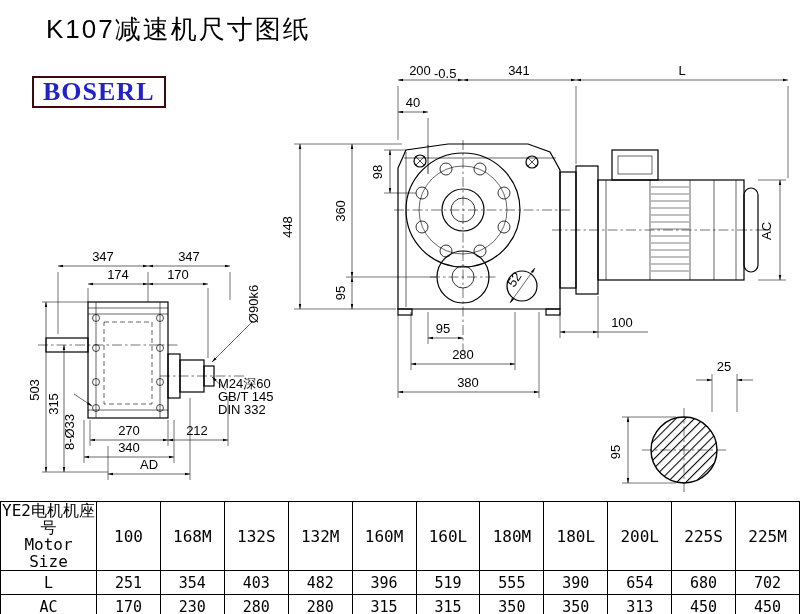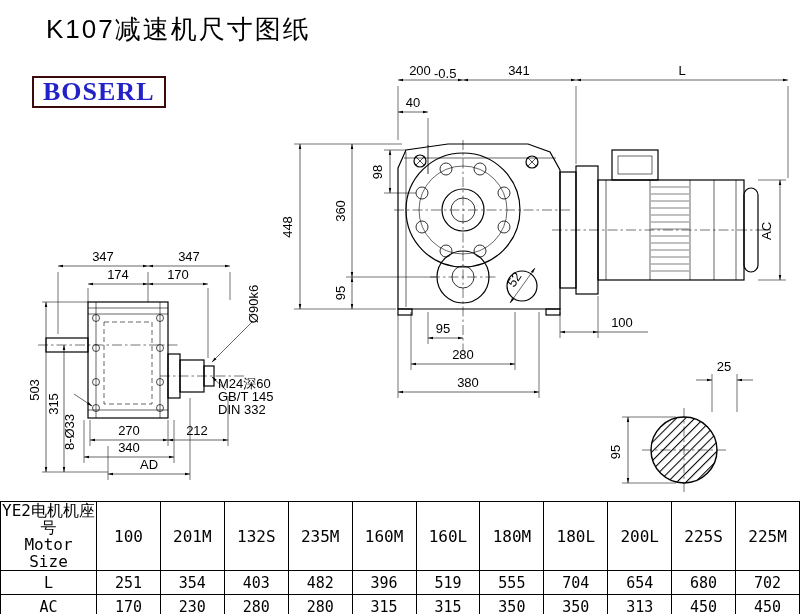--- a/index.html
+++ b/index.html
@@ -261,41 +261,41 @@
       <col>
       <col>
   </colgroup>
   <tbody>
       <tr class="hdr">
     <th class="msize">
       <span>YE2电机机座号</span><br>
       <span>Motor Size</span>
     </th>
     <th>100</th>
-    <th>201M</th>
+    <th>168M</th>
     <th>132S</th>
-    <th>235M</th>
+    <th>132M</th>
     <th>160M</th>
     <th>160L</th>
     <th>180M</th>
     <th>180L</th>
     <th>200L</th>
     <th>225S</th>
     <th>225M</th>
   </tr>
   <tr class="row">
     <th>L</th>
     <td>251</td>
         <td>354</td>
     <td>403</td>
         <td>482</td>
     <td>396</td>
         <td>519</td>
     <td>555</td>
-        <td>704</td>
+        <td>390</td>
     <td>654</td>
         <td>680</td>
     <td>702</td>
   </tr>
   <tr class="row">
     <th>AC</th>
     <td>170</td>
         <td>230</td>
     <td>280</td>
         <td>280</td>

